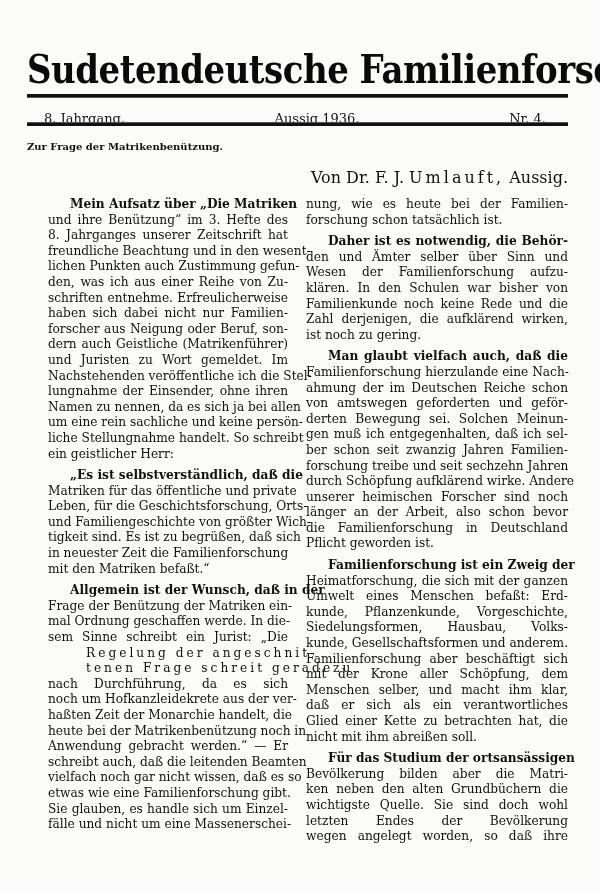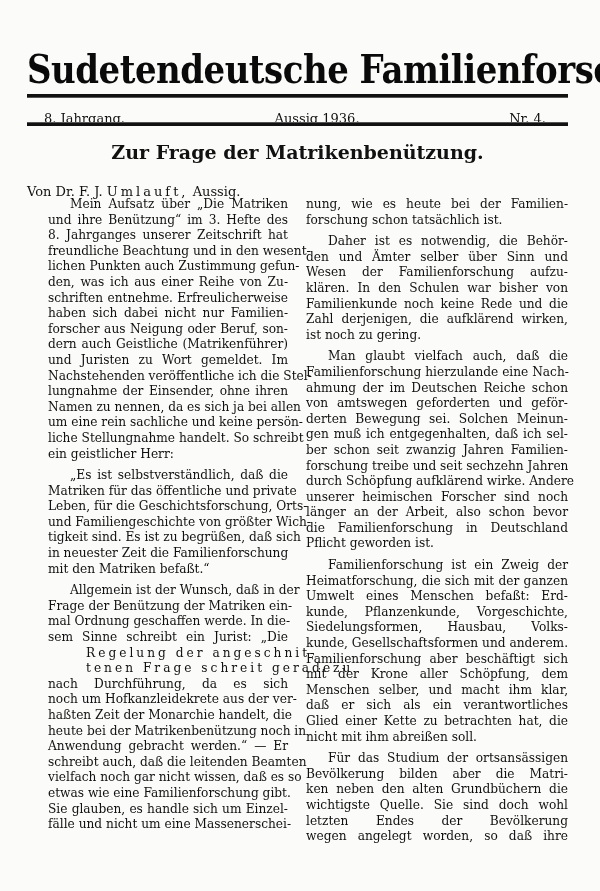--- a/index.html
+++ b/index.html
@@ -33,42 +33,42 @@
     font-family: "DejaVu Serif", serif; font-size: 13px;
     display: flex; justify-content: space-between; align-items: center;
     box-sizing: border-box; padding: 16px 22px 0 17px;
   }
   .rule-bottom {
     position: absolute; left: 27px; top: 122px; width: 541px; height: 3px;
     background: #111; border-top: 1px solid #555;
   }
   .article-title {
     position: absolute; left: 27px; top: 141px; width: 541px;
-    text-align: center; font-weight: bold; font-size: 19px;
+    text-align: left; font-weight: bold; font-size: 10px;
     font-family: "DejaVu Serif", serif;
   }
   .byline {
-    position: absolute; left: 27px; top: 184px; width: 541px;
-    text-align: left; font-size: 13px;
+    position: absolute; left: 27px; top: 168px; width: 541px;
+    text-align: right; font-size: 16px;
     font-family: "DejaVu Serif", serif;
   }
   .byline .spaced { letter-spacing: 3px; }
   .col {
     position: absolute; top: 197px;
     font-family: "DejaVu Serif", serif;
     font-size: 12.2px; line-height: 15.6px;
   }
   .col-left { left: 48px; width: 240px; }
   .col-right { left: 306px; width: 262px; }
   .line {
     display: block; white-space: nowrap; height: 15.6px;
     text-align: justify; text-align-last: justify;
   }
   .line.last { text-align-last: left; }
-  .line.indent { padding-left: 22px; }
+  .line.indent { padding-left: 22px; font-weight: bold; }
   .gap { height: 6px; }
   .spaced-word { letter-spacing: 3px; margin-left: 38px; }
 </style>
 </head>
 <body>
 
 <header class="masthead">
   <div class="mast-title">Sudetendeutsche Familienforschung</div>
 </header>
 <div class="rule-top"></div>

